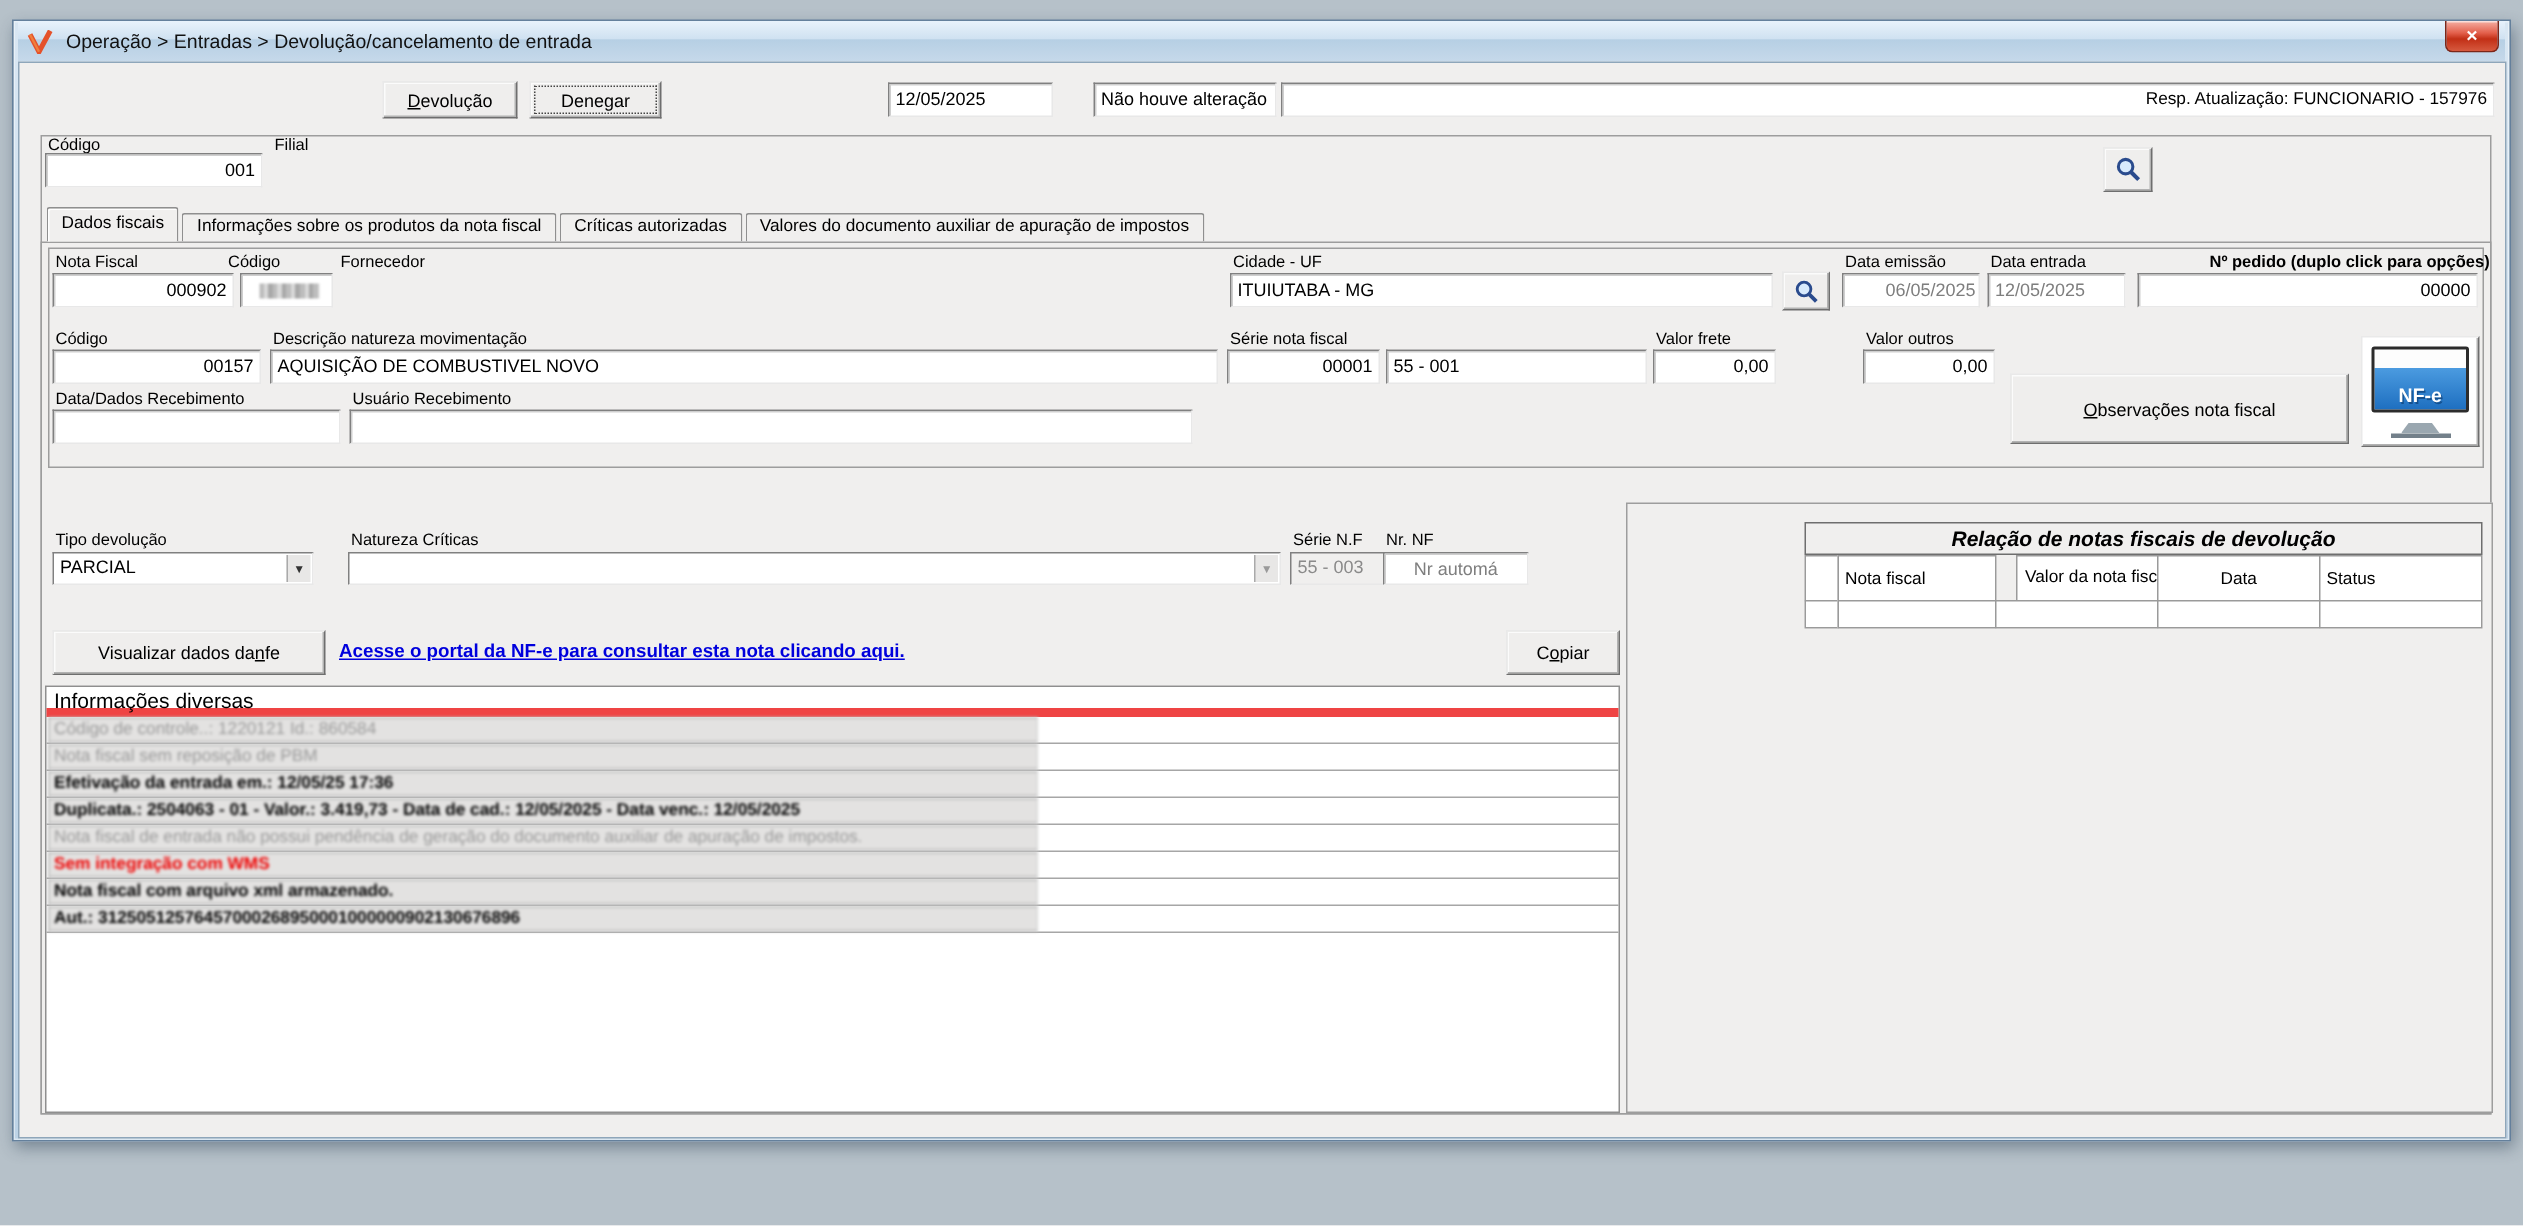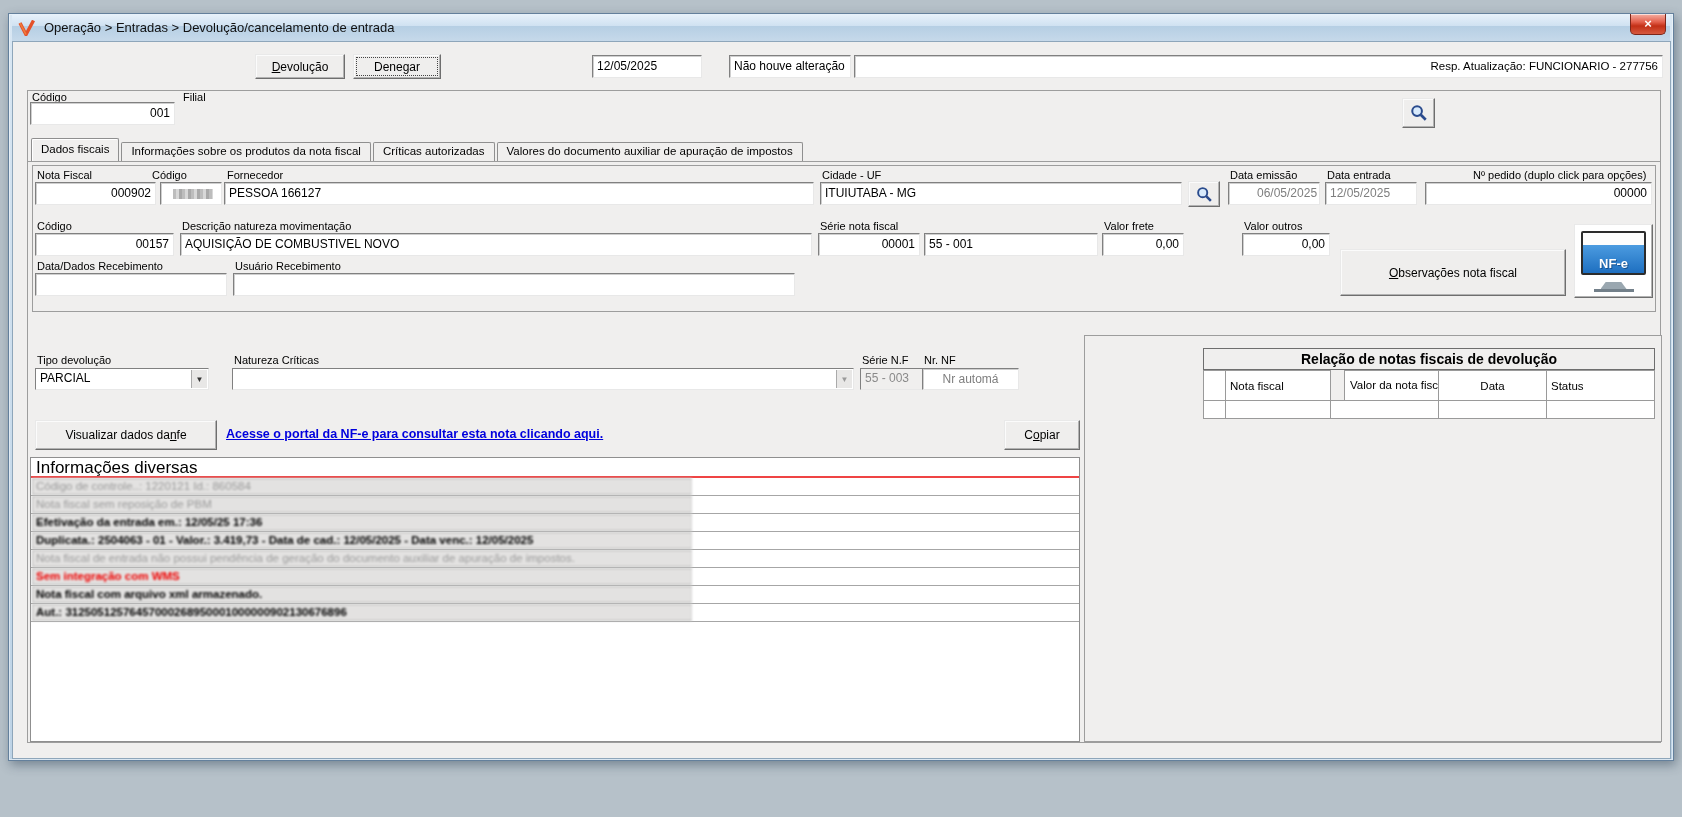--- a/index.html
+++ b/index.html
@@ -19,21 +19,21 @@
   .close-btn { position:absolute; right:4px; top:0; width:36px; height:21px;
     background:linear-gradient(#f5b0a4,#e35f4b 40%,#c22f16 60%,#d6593f);
     border:1px solid #7c2619; border-top:none; border-radius:0 0 5px 5px;
     color:#fff; font-weight:bold; font-size:13px; text-align:center; line-height:19px;
     box-shadow:inset 0 1px 0 rgba(255,255,255,.6); cursor:pointer; }
   .window-body { position:absolute; left:3px; top:27px; width:1659px; height:718px;
     background:#f0efee; border:1px solid #8ea6ba; }
 
   
   .lbl { position:absolute; font-size:11px; white-space:nowrap; }
-  .lbl.b { font-weight:normal;padding-left:48px; }
+  .lbl.b { font-weight:bold;padding-left:48px; }
   .sunken { position:absolute; background:#fff; border:1px solid;
     border-color:#808080 #e8e8e8 #e8e8e8 #808080; box-shadow:inset 1px 1px 0 #cfcfcf;
     font-size:12px; line-height:20px; padding:0 4px; white-space:nowrap; overflow:hidden; }
   .sunken.right { text-align:right; }
   .sunken.dis { color:#7e7e7e; }
   .btn { position:absolute; background:#efeeed; border:1px solid;
     border-color:#e9e9e9 #6e6e6e #6e6e6e #e9e9e9;
     box-shadow:inset -1px -1px 0 #b2b2b2, inset 1px 1px 0 #fbfbfb;
     font-size:12px; display:flex; align-items:center; justify-content:center; cursor:pointer; }
   .btn.focus { outline:1px dotted #444; outline-offset:-4px; }
@@ -60,21 +60,21 @@
   .info-row { position:relative; height:18px; border-bottom:1px solid #a6a6a6; }
   .info-cell { position:absolute; left:1px; top:0; width:660px; height:17px;
     background:#e3e2e1; border:1px solid #b5b5b5; border-right-color:#d8d8d8;
     font-size:11.5px; line-height:15px; padding:0 3px; white-space:nowrap; overflow:hidden; }
   .muted { color:#9a9a9a; }
   .bold { font-weight:bold; }
   .redtxt { color:#ef0000; }
 
   
   .rel-title { position:absolute; border:1px solid #6e6e6e; background:#f0efee;
-    font-weight:bold; font-size:14px; text-align:center; line-height:20px; }
+    font-weight:bold; font-size:14px; text-align:center; line-height:20px;font-style:italic; }
   .rel-th { position:absolute; background:#fff; border:1px solid #9a9a9a; font-size:11.5px;
     display:flex; align-items:center; overflow:hidden; }
   .rel-td { position:absolute; background:#fff; border:1px solid #9a9a9a; }
 
   .warning { position:absolute; color:#ef0000; font-weight:bold; font-size:12.5px; white-space:nowrap; }
   .link { position:absolute; color:#0000dd; font-weight:bold; font-size:12.5px;
     text-decoration:underline; cursor:pointer; white-space:nowrap; }
 
   
   .nfe-tile { position:absolute; width:79px; height:74px; background:#fff;
@@ -107,21 +107,21 @@
       <span class="title-text">Operação &gt; Entradas &gt; Devolução/cancelamento de entrada</span>
       <div class="close-btn">×</div>
     </div>
 
     <div class="window-body">
 
       <div class="btn" style="left:242px; top:12px; width:90px; height:25px;"><u>D</u>evolução</div>
       <div class="btn focus" style="left:340px; top:12px; width:88px; height:25px;">Denegar</div>
       <div class="sunken" style="left:579px; top:13px; width:110px; height:23px;">12/05/2025</div>
       <div class="sunken" style="left:716px; top:13px; width:122px; height:23px;">Não houve alteração</div>
-      <div class="sunken right" style="left:841px; top:13px; width:809px; height:23px; font-size:11.5px;">Resp. Atualização: FUNCIONARIO - 277756</div>
+      <div class="sunken right" style="left:841px; top:13px; width:809px; height:23px; font-size:11.5px;">Resp. Atualização: FUNCIONARIO - 157976</div>
 
       <div class="groupbox" style="left:14px; top:48px; width:1634px; height:653px;"></div>
 
       <div class="lbl" style="left:19px; top:49px;">Código</div>
       <div class="sunken right" style="left:17px; top:60px; width:145px; height:23px;">001</div>
       <div class="lbl" style="left:170px; top:49px;">Filial</div>
       <div class="btn search-btn" style="left:1389px; top:56px; width:33px; height:30px;">
         <svg width="18" height="18" viewBox="0 0 16 16">
           <circle cx="6.3" cy="6.3" r="4.3" fill="#d8eafc" stroke="#2a4b8d" stroke-width="1.8"></circle>
           <line x1="9.6" y1="9.6" x2="14" y2="14" stroke="#2a4b8d" stroke-width="2.4"></line>
@@ -137,21 +137,20 @@
       <div class="groupbox" style="left:14px; top:119px; width:1634px; height:582px; z-index:1;"></div>
 
       <div class="groupbox" style="left:19px; top:123px; width:1624px; height:147px; z-index:2;"></div>
 
       <div class="lbl" style="left:24px; top:127px; z-index:3;">Nota Fiscal</div>
       <div class="sunken right" style="left:22px; top:140px; width:121px; height:23px; z-index:3;">000902</div>
       <div class="lbl" style="left:139px; top:127px; z-index:3;">Código</div>
       <div class="sunken" style="left:147px; top:140px; width:62px; height:23px; z-index:3;"></div>
       <div class="redacted" style="left:160px; top:147px; width:40px; height:10px; z-index:4;"></div>
       <div class="lbl" style="left:214px; top:127px; z-index:3;">Fornecedor</div>
-      <div class="sunken" style="left:211px; top:140px; width:590px; height:23px; z-index:3;">PESSOA 166127</div>
       <div class="lbl" style="left:809px; top:127px; z-index:3;">Cidade - UF</div>
       <div class="sunken" style="left:807px; top:140px; width:362px; height:23px; z-index:3;">ITUIUTABA - MG</div>
       <div class="btn search-btn" style="left:1175px; top:139px; width:32px; height:26px; z-index:3;">
         <svg width="17" height="17" viewBox="0 0 16 16">
           <circle cx="6.3" cy="6.3" r="4.3" fill="#d8eafc" stroke="#2a4b8d" stroke-width="1.8"></circle>
           <line x1="9.6" y1="9.6" x2="14" y2="14" stroke="#2a4b8d" stroke-width="2.4"></line>
         </svg>
       </div>
       <div class="lbl" style="left:1217px; top:127px; z-index:3;">Data emissão</div>
       <div class="sunken dis" style="left:1215px; top:140px; width:92px; height:23px; z-index:3;padding-left:28px;">06/05/2025</div>
@@ -202,21 +201,21 @@
         <span class="arrow">▼</span>
       </div>
       <div class="lbl" style="left:911px; top:312px; z-index:3;">Nr. NF</div>
       <div class="sunken dis" style="left:909px; top:326px; width:97px; height:22px; z-index:3; text-align:center;">Nr automá</div>
 
       <div class="btn" style="left:22px; top:378px; width:182px; height:30px; z-index:3;">Visualizar dados da<u>n</u>fe</div>
       <div class="link" style="left:213px; top:385px; z-index:3;">Acesse o portal da NF-e para consultar esta nota clicando aqui.</div>
       <div class="btn" style="left:991px; top:378px; width:76px; height:30px; z-index:3;">C<u>o</u>piar</div>
 
       <div class="info-panel" style="left:17px; top:415px; width:1050px; height:285px; z-index:3;">
-        <div style="height:20px; border-bottom:2px solid #ef4444; font-size:17px; line-height:19px; padding-left:5px;">Informações diversas</div>
+        <div style="height:20px; border-bottom:6px solid #ef4444; font-size:14px; line-height:19px; padding-left:5px;">Informações diversas</div>
         <div class="info-row">
           <div class="info-cell muted px">Código de controle..: 1220121 Id.: 860584</div>
           </div>
         <div class="info-row">
           <div class="info-cell muted px">Nota fiscal sem reposição de PBM</div>
           </div>
         <div class="info-row">
           <div class="info-cell bold px">Efetivação da entrada em.: 12/05/25 17:36</div>
           </div>
         <div class="info-row">

